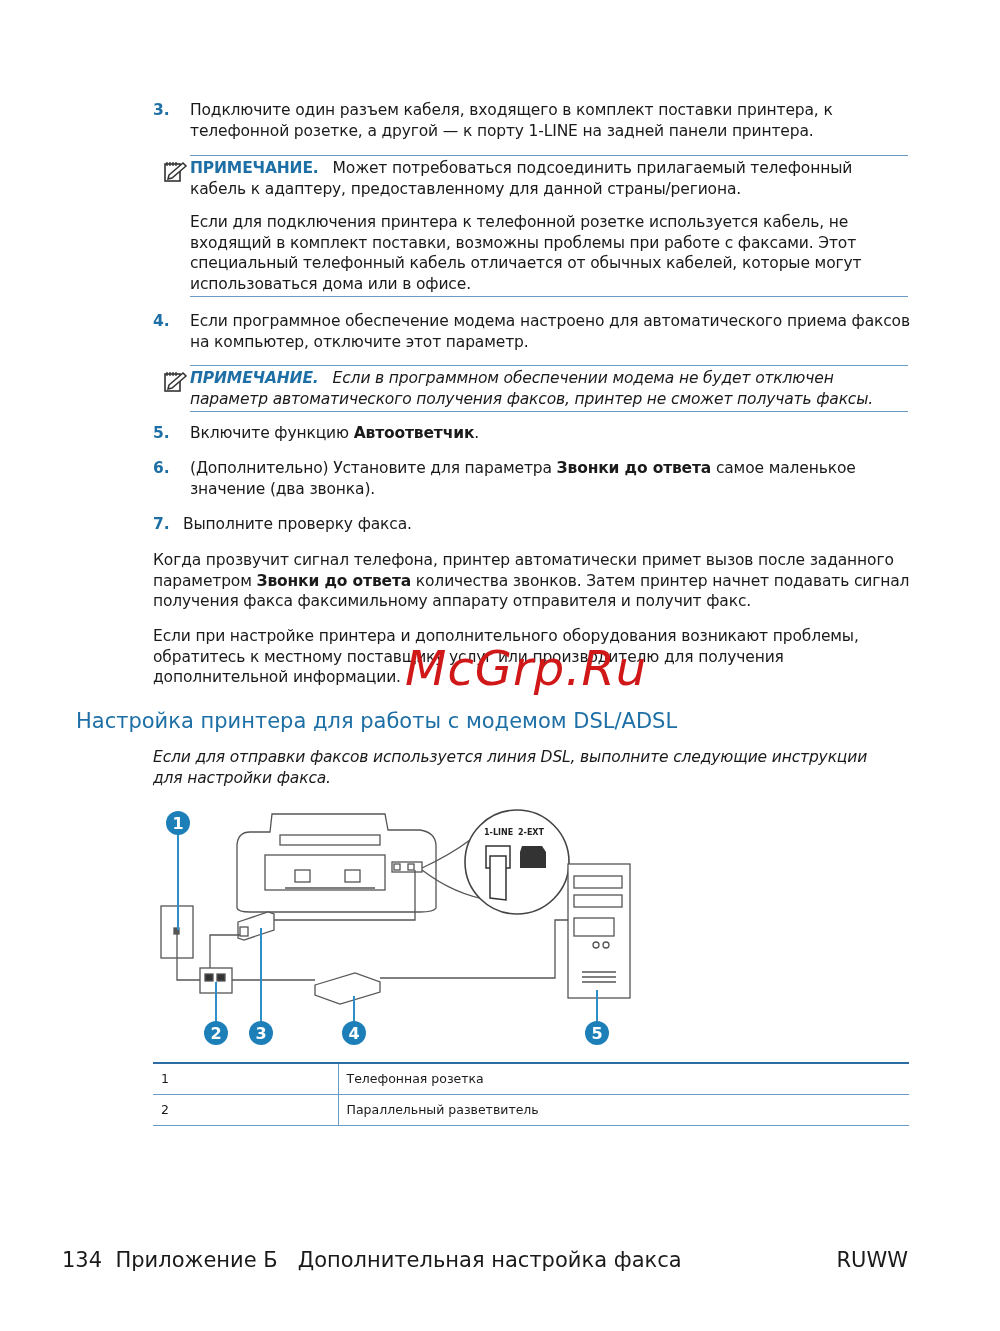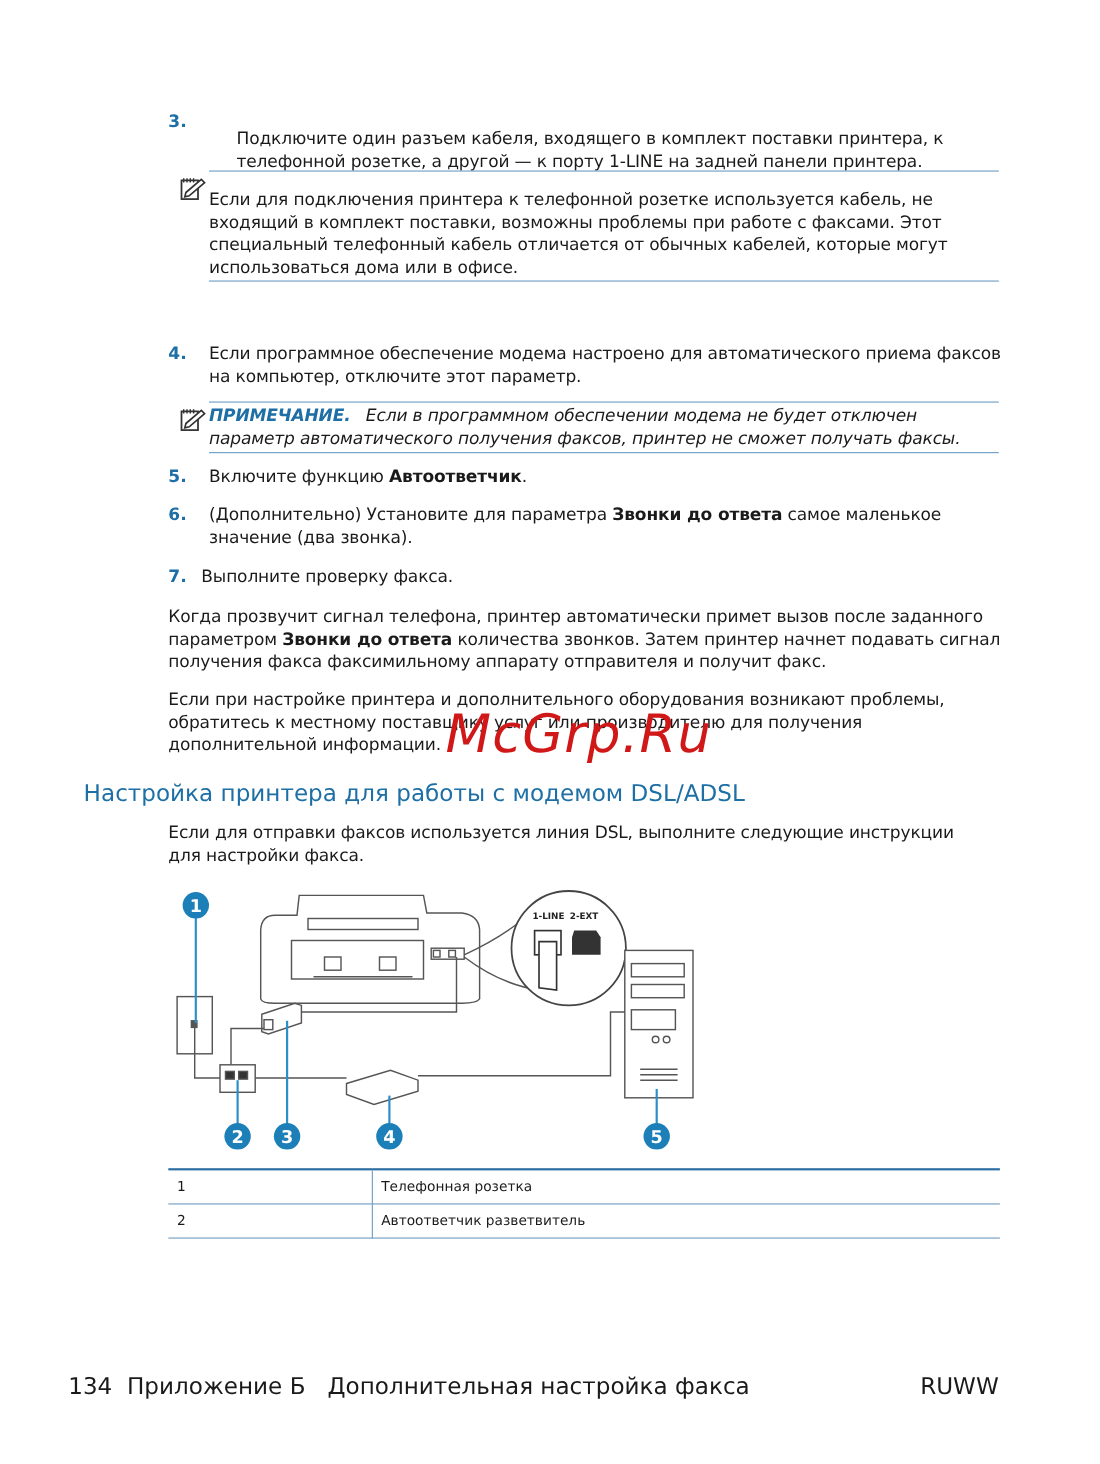--- a/index.html
+++ b/index.html
@@ -17,28 +17,31 @@
   .watermark { color: #d01818; font-family: "DejaVu Sans", sans-serif; font-style: italic; font-size: 48px; letter-spacing: 1px; }
   table.legend { border-collapse: collapse; width: 756px; font-size: 12.5px; }
   table.legend td { height: 31px; padding-left: 8px; vertical-align: middle; border-bottom: 1.5px solid #6c9cc4; }
   table.legend tr:first-child td { border-top: 2.5px solid #2c6ea3; }
   table.legend td.c1 { width: 185px; border-right: 1.5px solid #6c9cc4; }
 </style>
 </head>
 <body>
 
 <div class="abs num" style="left:153px; top:100px;">3.</div>
-<div class="abs p" style="left:190px; top:116px; width:730px;margin-left:25px;">Подключите один разъем кабеля, входящего в комплект поставки принтера, к телефонной розетке, а другой — к порту 1-LINE на задней панели принтера.</div>
+<div class="abs p" style="left:190px; top:100px; width:730px;">Подключите один разъем кабеля, входящего в комплект поставки принтера, к телефонной розетке, а другой — к порту 1-LINE на задней панели принтера.</div>
 
 <svg class="note-icon" style="left:163px; top:160px;" viewBox="0 0 26 24">
   <rect x="2" y="4" width="15" height="17" fill="none" stroke="#333" stroke-width="1.6"></rect>
   <path d="M4 2 v4 M7 2 v4 M10 2 v4 M13 2 v4" stroke="#333" stroke-width="1.3"></path>
   <path d="M6 15 L20 3 L23 6 L9 18 L5 19 Z" fill="#fff" stroke="#333" stroke-width="1.5"></path>
 </svg>
 <div class="abs note p" style="left:190px; top:155px; width:718px; padding:2px 0 1px 0;">
+  <div>
+    <span class="note-label">ПРИМЕЧАНИЕ.</span><span>Может потребоваться подсоединить прилагаемый телефонный кабель к адаптеру, предоставленному для данной страны/региона.</span>
+  </div>
   <div style="margin-top:13px; margin-bottom:1px;">Если для подключения принтера к телефонной розетке используется кабель, не входящий в комплект поставки, возможны проблемы при работе с факсами. Этот специальный телефонный кабель отличается от обычных кабелей, которые могут использоваться дома или в офисе.</div>
 </div>
 
 <div class="abs num" style="left:153px; top:311px;">4.</div>
 <div class="abs p" style="left:190px; top:311px; width:730px;">Если программное обеспечение модема настроено для автоматического приема факсов на компьютер, отключите этот параметр.</div>
 
 <svg class="note-icon" style="left:163px; top:370px;" viewBox="0 0 26 24">
   <rect x="2" y="4" width="15" height="17" fill="none" stroke="#333" stroke-width="1.6"></rect>
   <path d="M4 2 v4 M7 2 v4 M10 2 v4 M13 2 v4" stroke="#333" stroke-width="1.3"></path>
   <path d="M6 15 L20 3 L23 6 L9 18 L5 19 Z" fill="#fff" stroke="#333" stroke-width="1.5"></path>
@@ -56,21 +59,21 @@
 <div class="abs num" style="left:153px; top:514px;">7.</div>
 <div class="abs p" style="left:183px; top:514px; width:730px;">Выполните проверку факса.</div>
 
 <div class="abs p" style="left:153px; top:550px; width:760px;"><span>Когда прозвучит сигнал телефона, принтер автоматически примет вызов после заданного параметром </span><span class="b">Звонки до ответа</span><span> количества звонков. Затем принтер начнет подавать сигнал получения факса факсимильному аппарату отправителя и получит факс.</span></div>
 
 <div class="abs p" style="left:153px; top:626px; width:760px;">Если при настройке принтера и дополнительного оборудования возникают проблемы, обратитесь к местному поставщику услуг или производителю для получения дополнительной информации.</div>
 
 <div class="abs watermark" style="left:405px; top:640px;">McGrp.Ru</div>
 
 <div class="abs heading" style="left:76px; top:709px;">Настройка принтера для работы с модемом DSL/ADSL</div>
-<div class="abs p" style="left:153px; top:747px; width:740px;">Если для отправки факсов используется линия DSL, выполните следующие инструкции для настройки факса.</div>
+<div class="abs p" style="left:153px; top:747px; width:740px;font-style:italic;">Если для отправки факсов используется линия DSL, выполните следующие инструкции для настройки факса.</div>
 
 <svg class="abs" style="left:150px; top:800px;" width="500" height="250" viewBox="0 0 500 250">
   <g fill="none" stroke="#555" stroke-width="1.3">
 
     <g>
       <path d="M87 108 L87 45 Q88 32 100 32 L120 32 L122 14 L235 14 L238 30 L270 30 Q285 32 286 45 L286 108 Q284 112 270 112 L100 112 Q88 112 87 108 Z" fill="#fff"></path>
       <rect x="130" y="35" width="100" height="10"></rect>
       <rect x="115" y="55" width="120" height="35"></rect>
       <rect x="145" y="70" width="15" height="12"></rect>
       <rect x="195" y="70" width="15" height="12"></rect>
@@ -142,21 +145,21 @@
 </svg>
 
 <table class="legend abs" style="left:153px; top:1062px;">
   <tbody>
       <tr>
     <td class="c1">1</td>
     <td>Телефонная розетка</td>
   </tr>
   <tr>
     <td class="c1">2</td>
-    <td>Автоответчик разветвитель</td>
+    <td>Параллельный разветвитель</td>
   </tr>
 </tbody>
   </table>
 
 <div class="abs footer" style="left:62px; top:1250px;">
   <span>134</span>&nbsp;&nbsp;<span>Приложение Б</span>&nbsp;&nbsp;&nbsp;<span>Дополнительная настройка факса</span>
 </div>
 <div class="abs footer" style="right:92px; top:1250px;">RUWW</div>
 
 </body></html>

